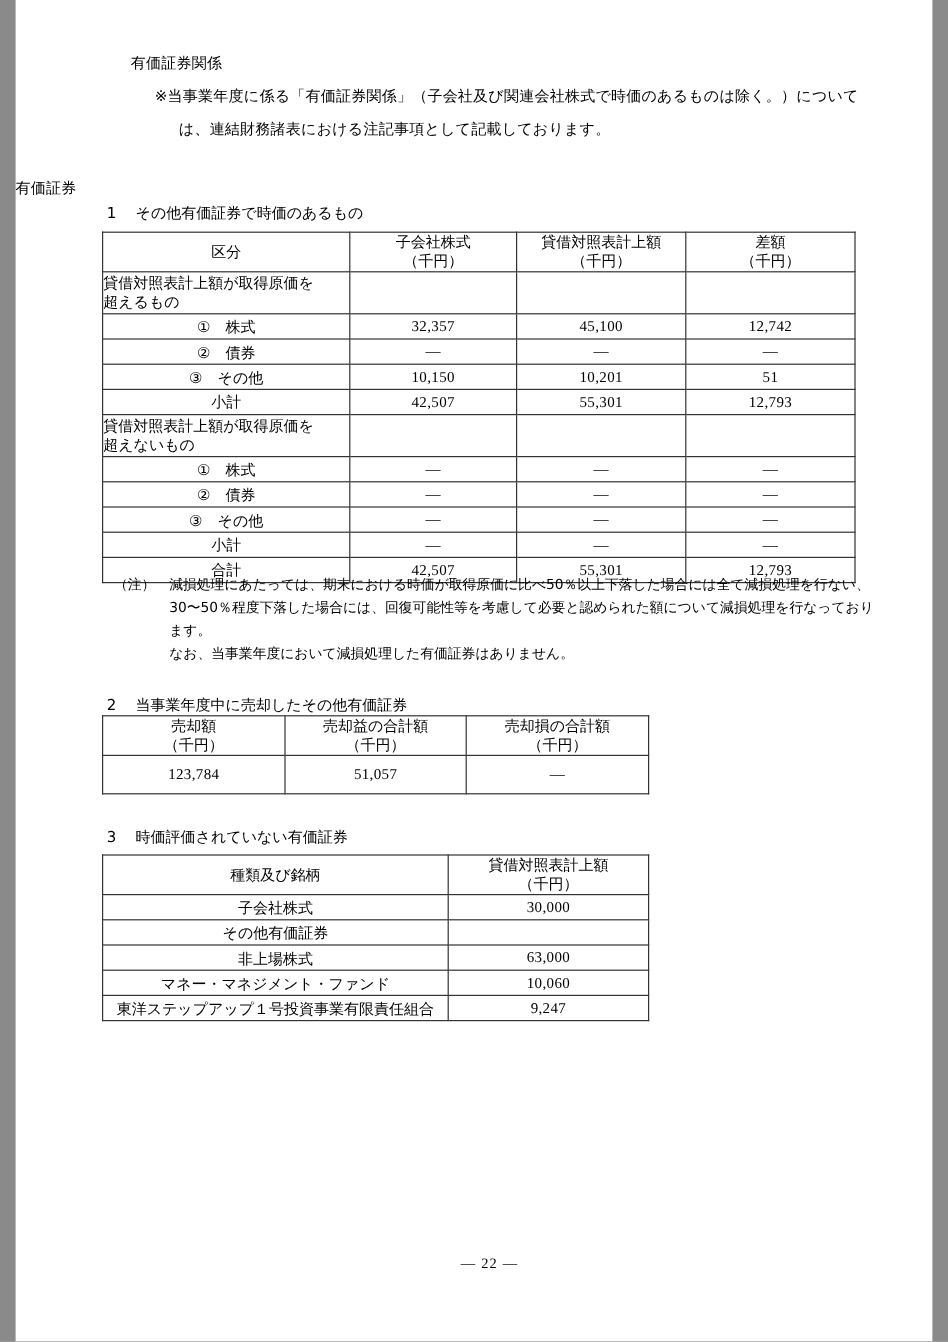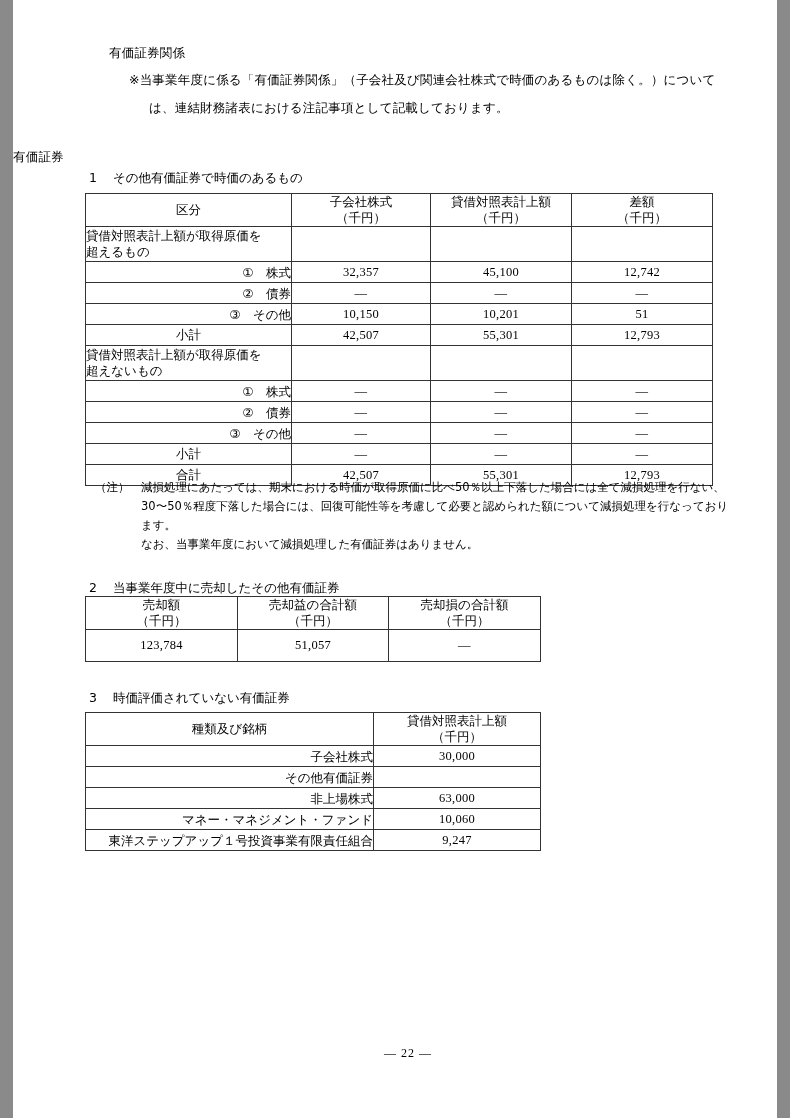--- a/index.html
+++ b/index.html
@@ -81,21 +81,21 @@
   #tbl-nomarket .c1 { width: 167px; }
 
   .hdr {
     text-align: center;
     line-height: 16px;
     padding: 5px 0 5px 0;
   }
   .hdr .u { display: block; }
 
   .lbl {
-    text-align: right;
+    text-align: center;
     padding: 3px 0 3px 6px;
     line-height: 17px;
   }
   .lbl-2line {
     text-align: left;
     padding: 4px 0 4px 6px;
     line-height: 16px;
   }
   .lbl-ind { padding-left: 24px; }
   .lbl-ind2 { padding-left: 14px; }

